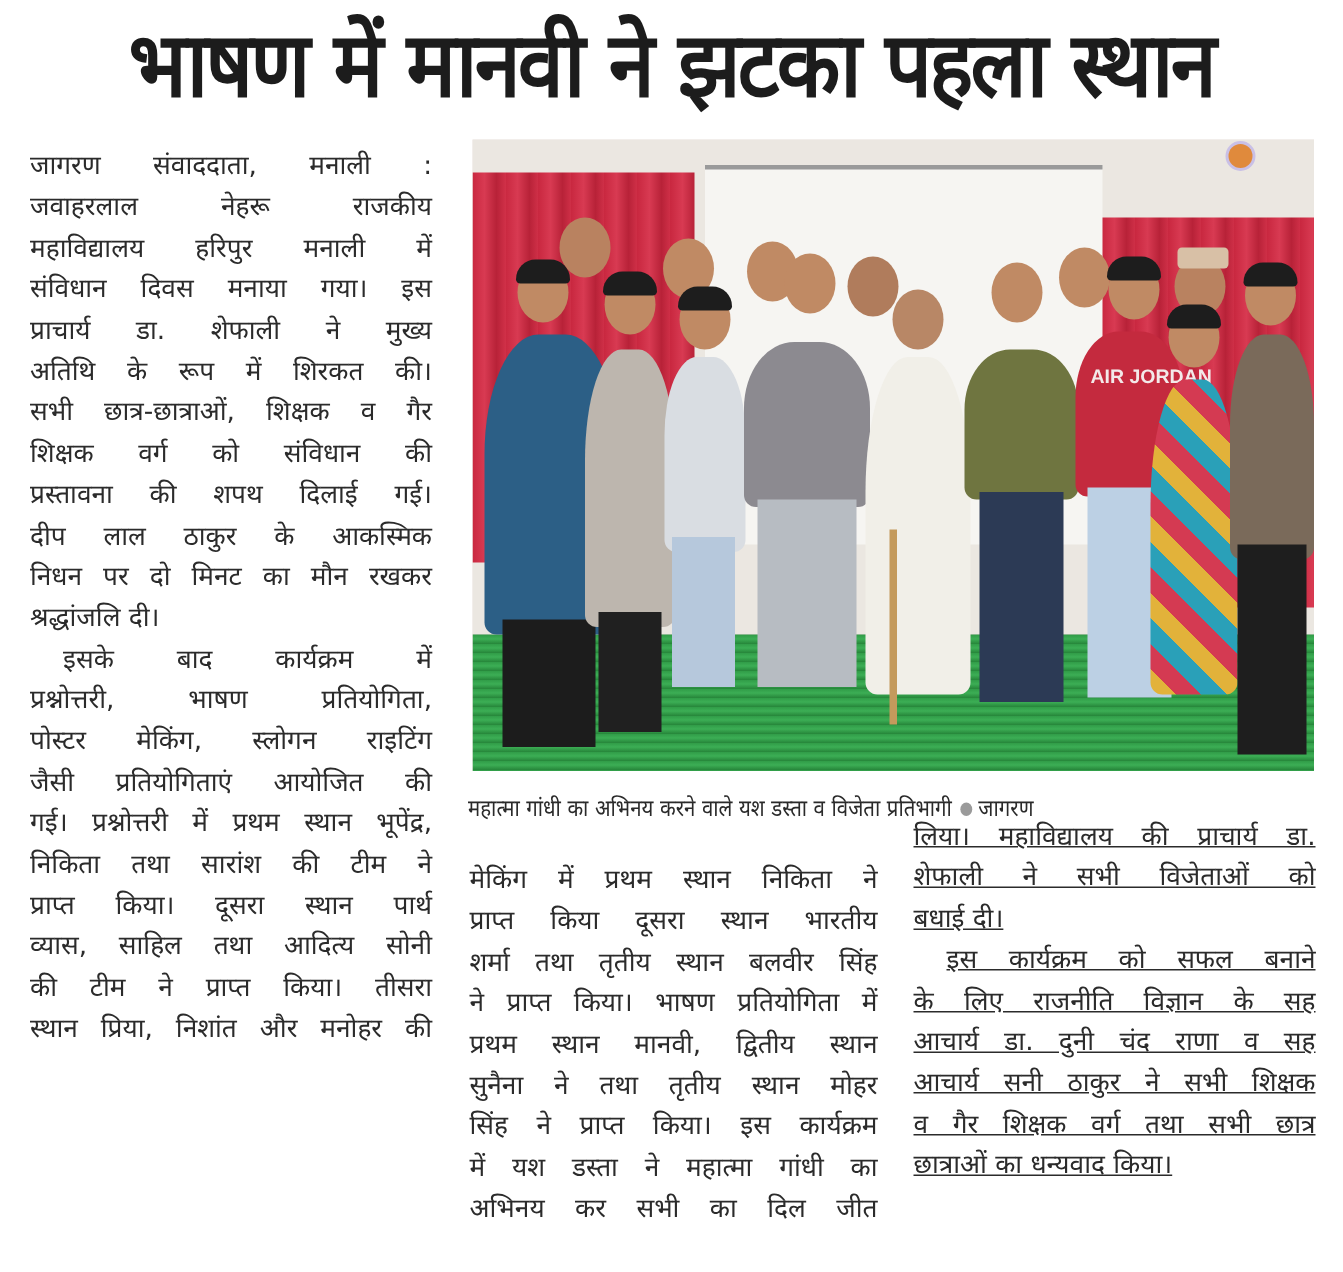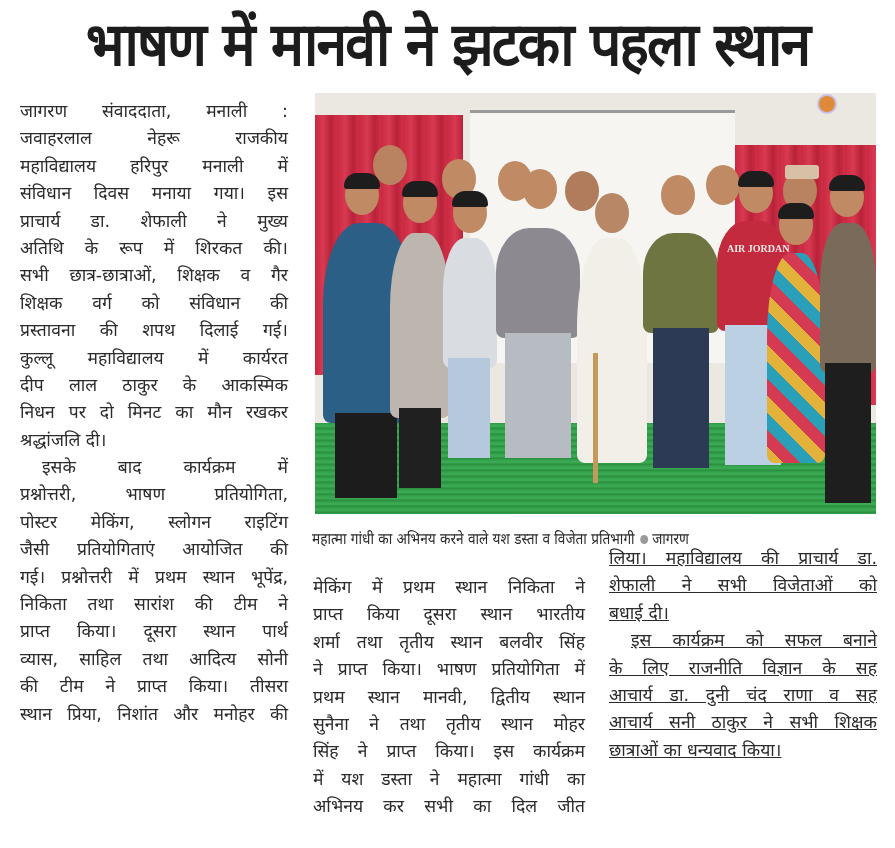--- a/index.html
+++ b/index.html
@@ -46,22 +46,22 @@
       background: #f6f5f2; border-top: 3px solid #9a9a9a; }
     .photo .floor { position: absolute; left: 0; top: 330px; width: 100%; height: 91px;
       background: repeating-linear-gradient(180deg, #2f9a46 0px, #3cae55 3px, #28893c 6px); }
     .photo .ornament { position: absolute; left: 504px; top: 3px; width: 16px; height: 16px;
       border-radius: 50%; background: #e08a3c; box-shadow: 0 0 0 2px #c9c0e6; }
     .person { position: absolute; border-radius: 40% 40% 8px 8px; }
     .head { position: absolute; width: 34px; height: 40px; border-radius: 50%; background: #c08a64; }
     .hair { position: absolute; width: 36px; height: 16px; border-radius: 18px 18px 4px 4px; background: #1d1d1d; }
     .legs { position: absolute; }
     .jersey-text {
-      position: absolute; font-size: 10px; font-weight: bold; color: #f3e9e9;
-      font-family: Liberation Serif, serif; white-space: nowrap;
+      position: absolute; font-size: 13px; font-weight: bold; color: #f3e9e9;
+      font-family: Liberation Sans, sans-serif; white-space: nowrap;
     }
 
     .caption {
       position: absolute; left: 312px; top: 527px; width: 580px; height: 24px;
       font-size: 15.5px; line-height: 24px; color: #2a2a2a; white-space: nowrap;
       transform: scaleX(0.88); transform-origin: left center;
     }
     .caption .bullet {
       display: inline-block; width: 9px; height: 9px; border-radius: 50%;
       background: #9a9a9a; margin: 0 5px 1px 6px; vertical-align: middle;
@@ -75,21 +75,20 @@
 <div class="col" id="col1">
   <span class="line">जागरण संवाददाता, मनाली :</span>
   <span class="line">जवाहरलाल नेहरू राजकीय</span>
   <span class="line">महाविद्यालय हरिपुर मनाली में</span>
   <span class="line">संविधान दिवस मनाया गया। इस</span>
   <span class="line">प्राचार्य डा. शेफाली ने मुख्य</span>
   <span class="line">अतिथि के रूप में शिरकत की।</span>
   <span class="line">सभी छात्र-छात्राओं, शिक्षक व गैर</span>
   <span class="line">शिक्षक वर्ग को संविधान की</span>
   <span class="line">प्रस्तावना की शपथ दिलाई गई।</span>
-  <span class="line">कुल्लू महाविद्यालय में कार्यरत</span>
   <span class="line">दीप लाल ठाकुर के आकस्मिक</span>
   <span class="line">निधन पर दो मिनट का मौन रखकर</span>
   <span class="line last">श्रद्धांजलि दी।</span>
   <span class="line indent">इसके बाद कार्यक्रम में</span>
   <span class="line">प्रश्नोत्तरी, भाषण प्रतियोगिता,</span>
   <span class="line">पोस्टर मेकिंग, स्लोगन राइटिंग</span>
   <span class="line">जैसी प्रतियोगिताएं आयोजित की</span>
   <span class="line">गई। प्रश्नोत्तरी में प्रथम स्थान भूपेंद्र,</span>
   <span class="line">निकिता तथा सारांश की टीम ने</span>
   <span class="line">प्राप्त किया। दूसरा स्थान पार्थ</span>
@@ -174,14 +173,15 @@
 </div>
 
 <div class="col" id="col3">
   <span class="line">लिया। महाविद्यालय की प्राचार्य डा.</span>
   <span class="line">शेफाली ने सभी विजेताओं को</span>
   <span class="line last">बधाई दी।</span>
   <span class="line indent">इस कार्यक्रम को सफल बनाने</span>
   <span class="line">के लिए राजनीति विज्ञान के सह</span>
   <span class="line">आचार्य डा. दुनी चंद राणा व सह</span>
   <span class="line">आचार्य सनी ठाकुर ने सभी शिक्षक</span>
+  <span class="line">व गैर शिक्षक वर्ग तथा सभी छात्र</span>
   <span class="line last">छात्राओं का धन्यवाद किया।</span>
 </div>
 
 </body></html>

